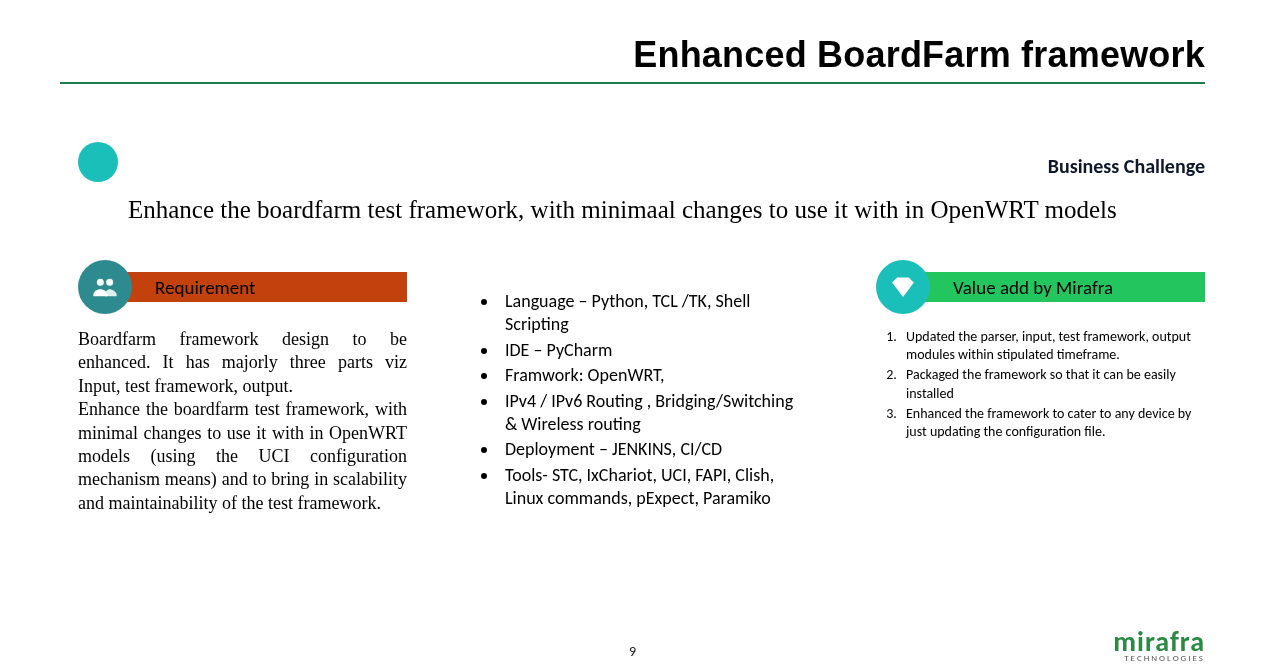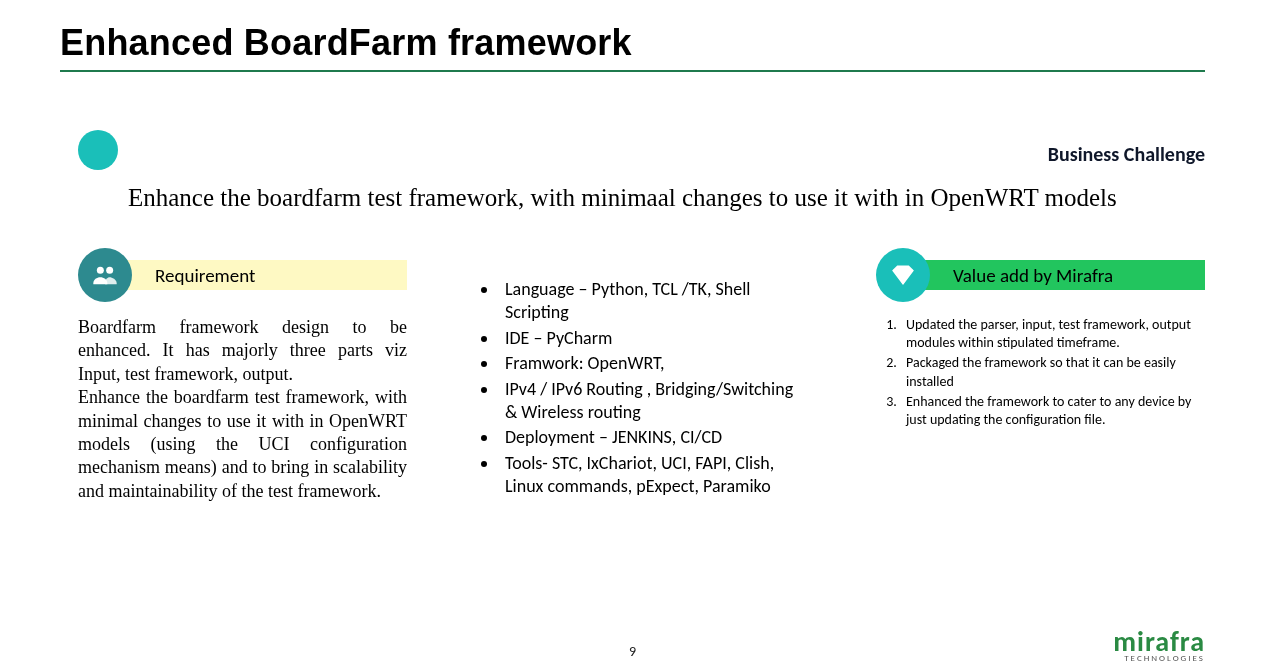--- a/index.html
+++ b/index.html
@@ -17,21 +17,22 @@
     width: 1265px;
     height: 668px;
     box-sizing: border-box;
     padding: 18px 60px 0 60px;
   }
   .slide-title {
     font-family: Arial, sans-serif;
     font-size: 36px;
     font-weight: 700;
     letter-spacing: 0.2px;
-    margin: 4px 0 6px 0;
+    margin: 16px 0 6px 0;
+    text-align: right;
   }
   .title-rule {
     height: 0;
     border-top: 2px solid #1f7a4d;
     margin: 0 0 70px 0;
   }
 
   .biz-row {
     position: relative;
     margin-left: 18px;
@@ -105,21 +106,21 @@
     display: flex;
     align-items: center;
     padding-left: 50px;
     box-sizing: border-box;
   }
   .col-header .bar span {
     font-family: Calibri, Arial, sans-serif;
     font-size: 19px;
   }
   .req .icon-circle { background: #2d8a8f; }
-  .req .bar { background: #fef9c3; }
+  .req .bar { background: #c2410c; }
   .req .bar span, .tech .bar span, .value .bar span { color: #000; }
 
   .tech .icon-circle { background: #6f6f6f; }
   .tech .bar { background: #2fb38a; }
 
   .value .icon-circle { background: #1abfb9; }
   .value .bar { background: #22c55e; }
 
   .req-body {
     margin-top: 22px;

